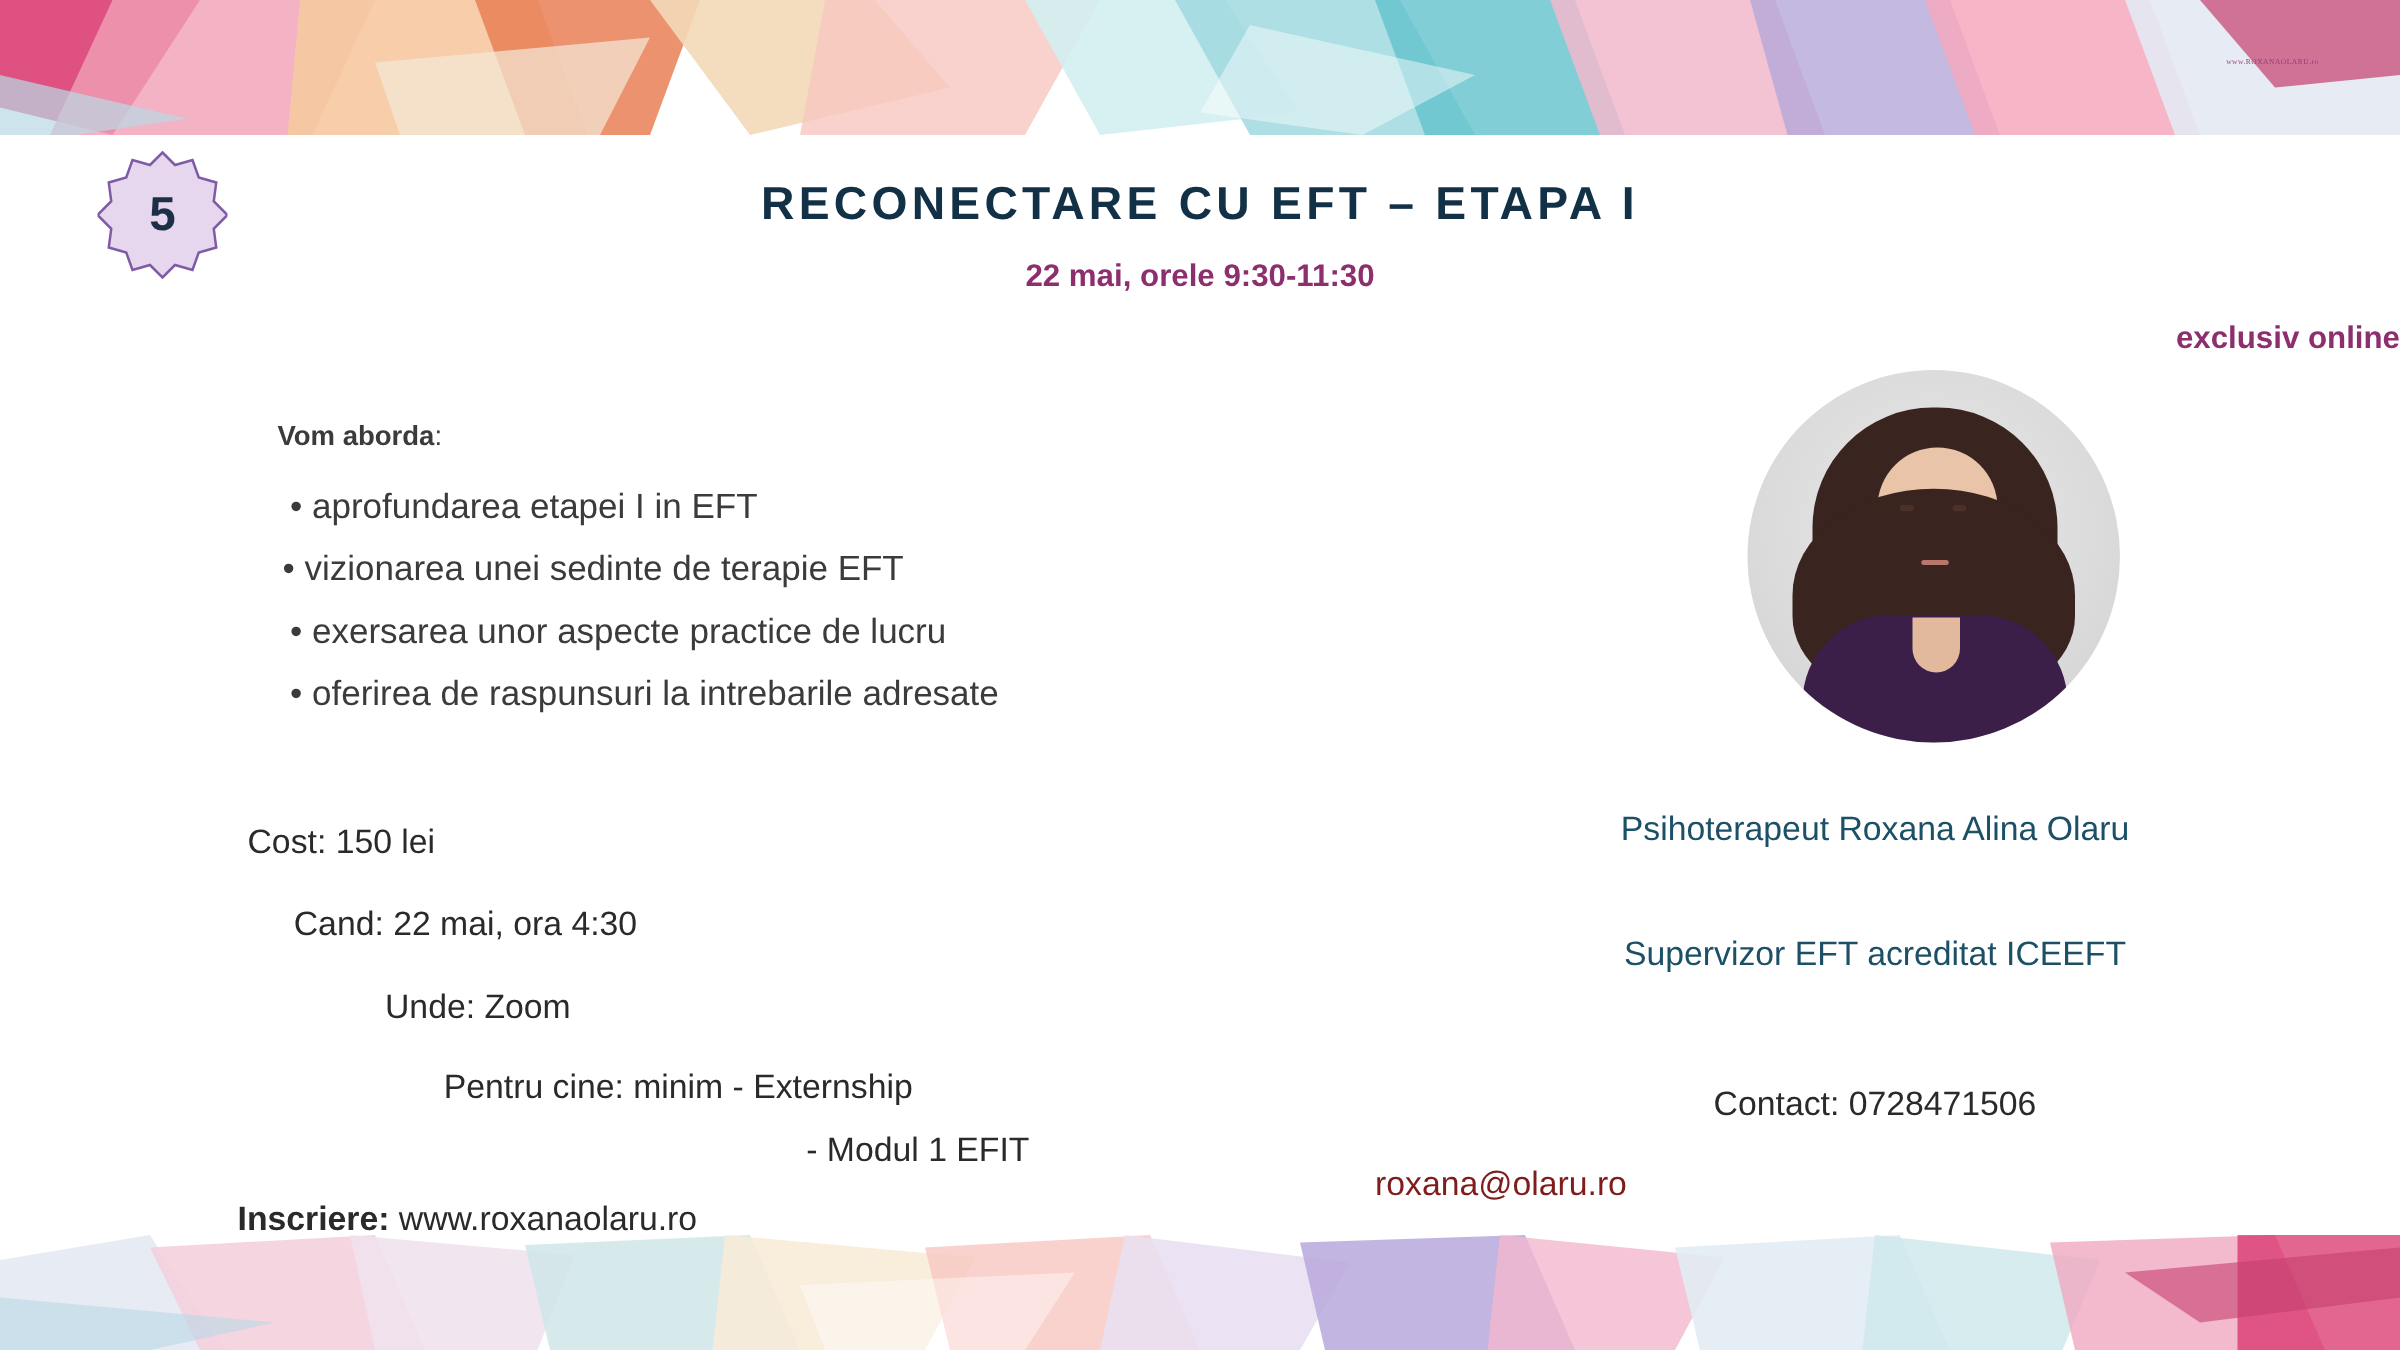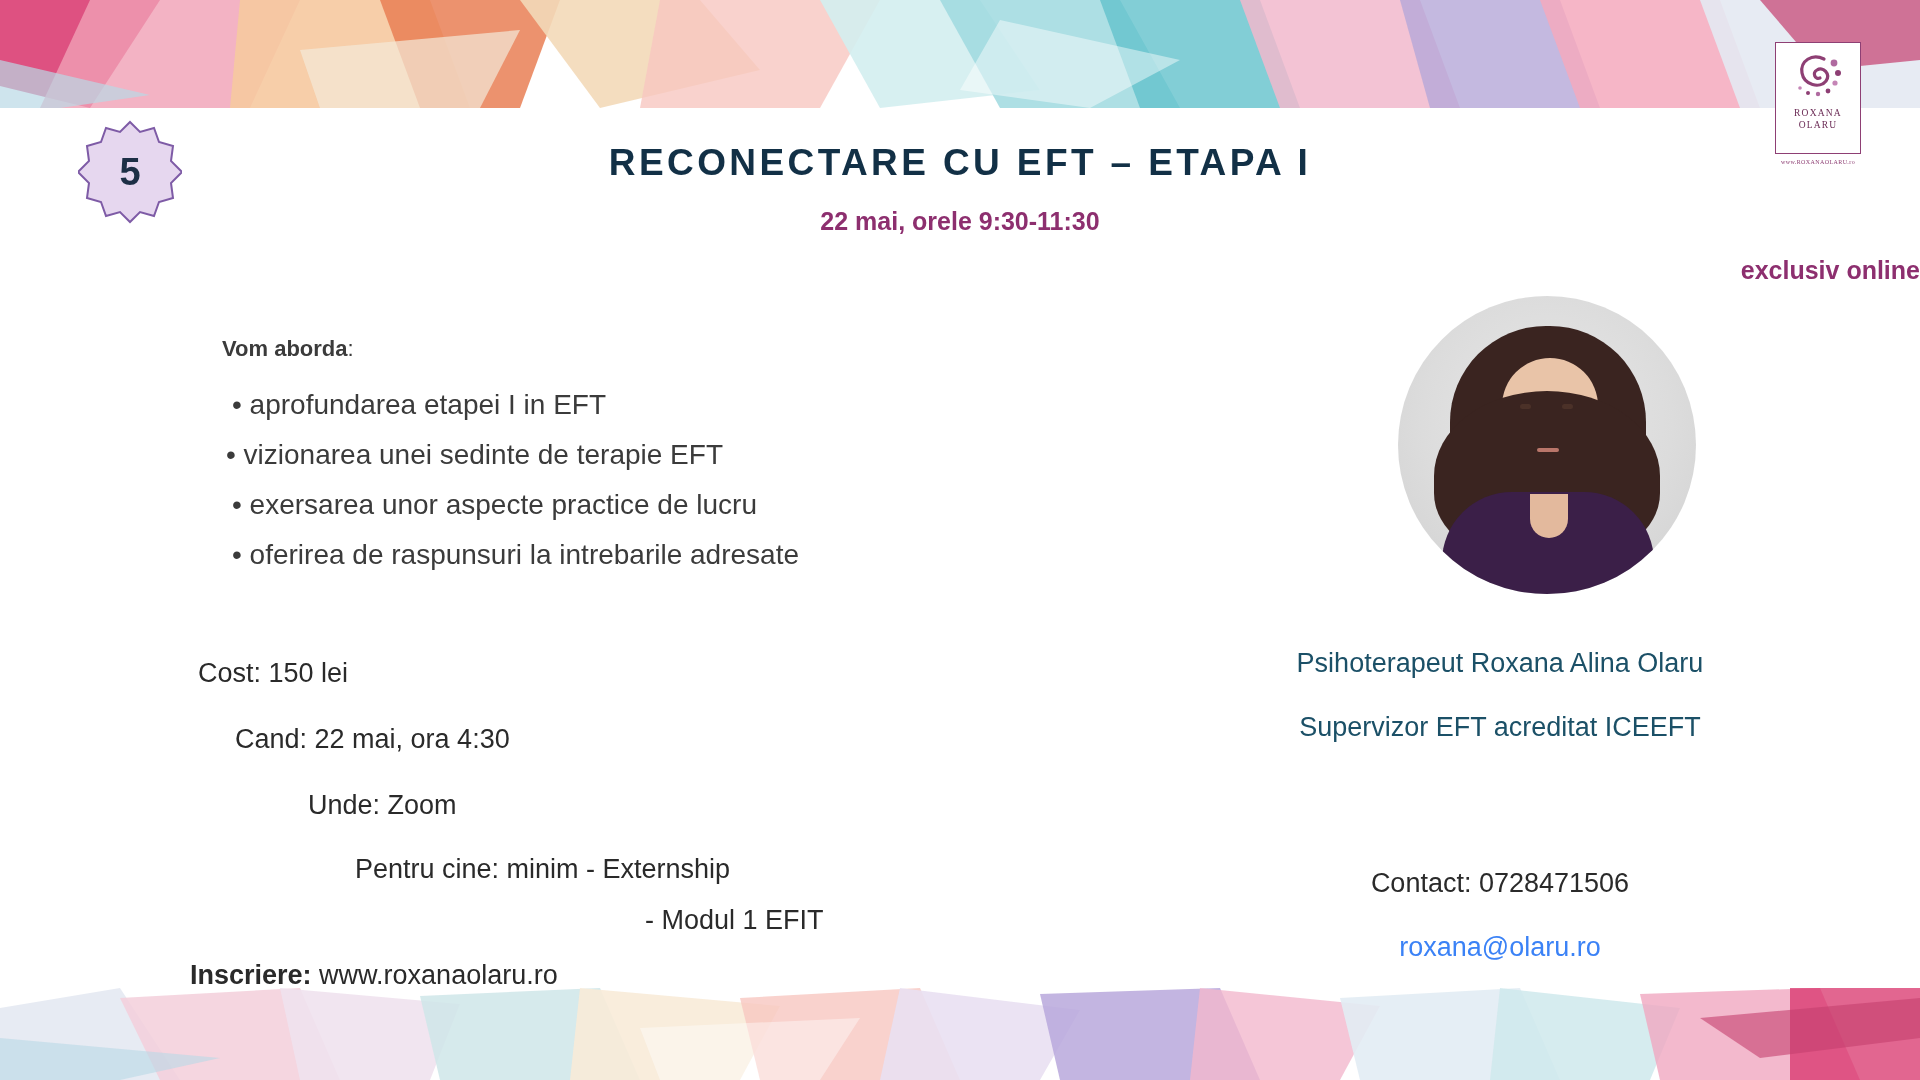--- a/index.html
+++ b/index.html
@@ -264,44 +264,43 @@
     left: 1100px;
     top: 648px;
     width: 800px;
     text-align: center;
     font-size: 27px;
     color: #1b5067;
   }
   .presenter2 {
     position: absolute;
     left: 1100px;
-    top: 712px;
+    top: 748px;
     width: 800px;
     text-align: center;
     font-size: 27px;
     color: #1b5067;
   }
   .contact {
     position: absolute;
     left: 1100px;
     top: 868px;
     width: 800px;
     text-align: center;
     font-size: 27px;
     color: #2a2a2a;
   }
   .contact b { font-weight: normal; }
   .email {
     position: absolute;
     left: 1100px;
     top: 932px;
     width: 800px;
-    text-align: center;
-    font-size: 27px;
-    color: #3b82f6;
+    font-size: 27px;
+    color: #7f1d1d;
   }
 </style>
 </head>
 <body>
 
 <div class="band band-top">
   <svg viewBox="0 0 1920 108" preserveAspectRatio="none">
     <polygon points="0,0 160,0 90,108 0,86" fill="#d8336b" opacity="0.85"></polygon>
     <polygon points="90,0 300,0 250,108 40,108" fill="#f0a0b5" opacity="0.8"></polygon>
     <polygon points="240,0 430,0 470,108 230,108" fill="#f6c9a0" opacity="0.9"></polygon>
@@ -323,36 +322,20 @@
 </div>
 
 <div class="badge">
   <svg viewBox="0 0 104 104">
     <polygon points="52,2 62,12 76,8 81,22 95,26 93,41 104,52 93,63 95,78 81,82 76,96 62,92 52,102 42,92 28,96 23,82 9,78 11,63 0,52 11,41 9,26 23,22 28,8 42,12" fill="#e6d7ef" stroke="#7e5ba6" stroke-width="2"></polygon>
   </svg>
   <div class="badge-num">5</div>
 </div>
 
 <div class="logo">
-  <div class="logo-box">
-    <svg class="logo-mark" viewBox="0 0 56 52">
-      <path d="M34 10 C22 4, 10 12, 12 24 C14 36, 30 40, 36 32 C41 25, 33 17, 27 21 C22 24, 25 31, 30 29" fill="none" stroke="#8e3f74" stroke-width="3.2" stroke-linecap="round"></path>
-      <circle cx="44" cy="14" r="3.4" fill="#b06aa0"></circle>
-      <circle cx="48" cy="24" r="3" fill="#8e3f74"></circle>
-      <circle cx="45" cy="34" r="2.6" fill="#c585b6"></circle>
-      <circle cx="38" cy="42" r="2.4" fill="#8e3f74"></circle>
-      <circle cx="28" cy="45" r="2.2" fill="#b06aa0"></circle>
-      <circle cx="18" cy="44" r="2" fill="#8e3f74"></circle>
-      <circle cx="10" cy="39" r="1.8" fill="#c585b6"></circle>
-    </svg>
-    <div class="logo-name">
-      <span>ROXANA</span><br>
-      <span>OLARU</span>
-    </div>
-  </div>
   <div class="logo-url">www.ROXANAOLARU.ro</div>
 </div>
 
 <div class="title">RECONECTARE CU EFT – ETAPA I</div>
 <div class="subtitle1">22 mai, orele 9:30-11:30</div>
 <div class="subtitle2">exclusiv online</div>
 
 <div class="agenda">
   <div class="agenda-head">
     <b>Vom aborda</b><span>:</span>

